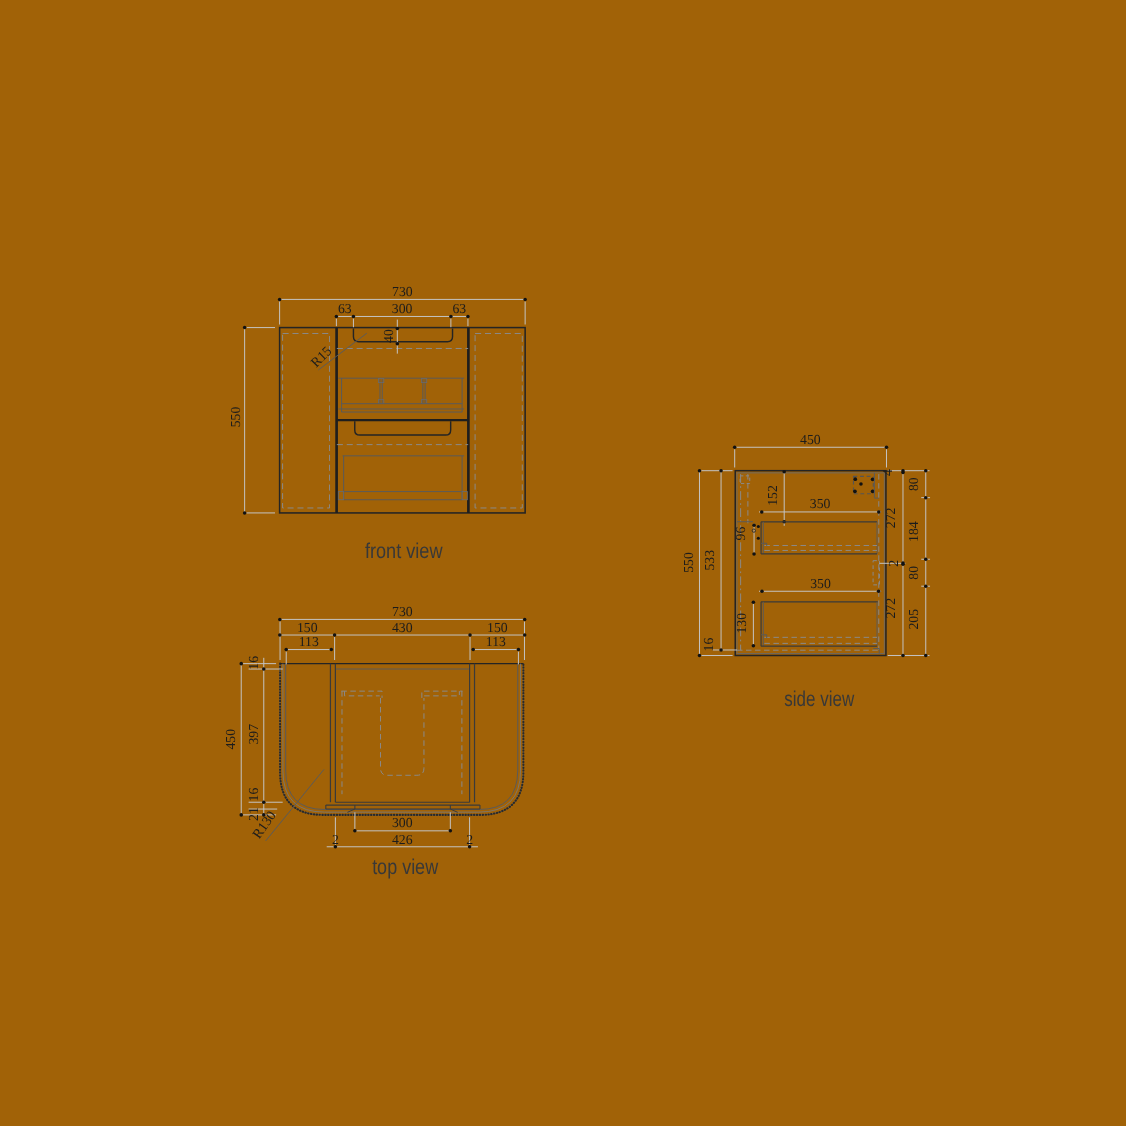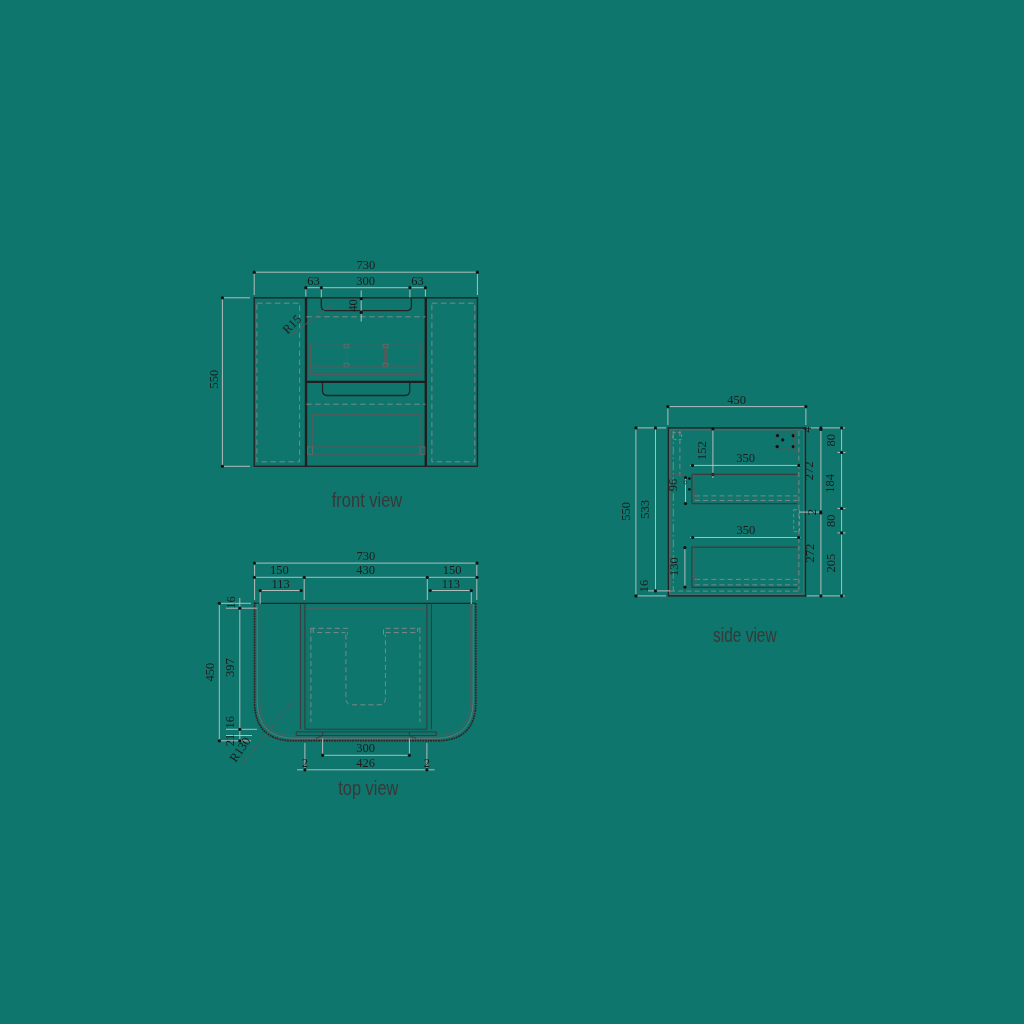--- a/index.html
+++ b/index.html
@@ -1,16 +1,16 @@
 <!DOCTYPE html>
 <html><head>
 <meta charset="utf-8">
 <style>
   html,body{margin:0;padding:0;background:#ffffff;}
-  .page{width:1024px;height:1024px;background:#0f766e;position:relative;overflow:hidden;}
+  .page{width:1024px;height:1024px;background:#a16207;position:relative;overflow:hidden;}
   text{font-family:"Liberation Serif",serif;fill:#1c1c1c;}
   .lbl{font-family:"Liberation Sans",sans-serif;font-size:19.5px;fill:#383838;}
   .dim{font-size:12.5px;}
 </style>
 </head>
 <body>
 <div class="page">
 <svg width="1024" height="1024" viewBox="0 0 1024 1024">
 
 <g id="front-view" stroke-linecap="butt" fill="none">

